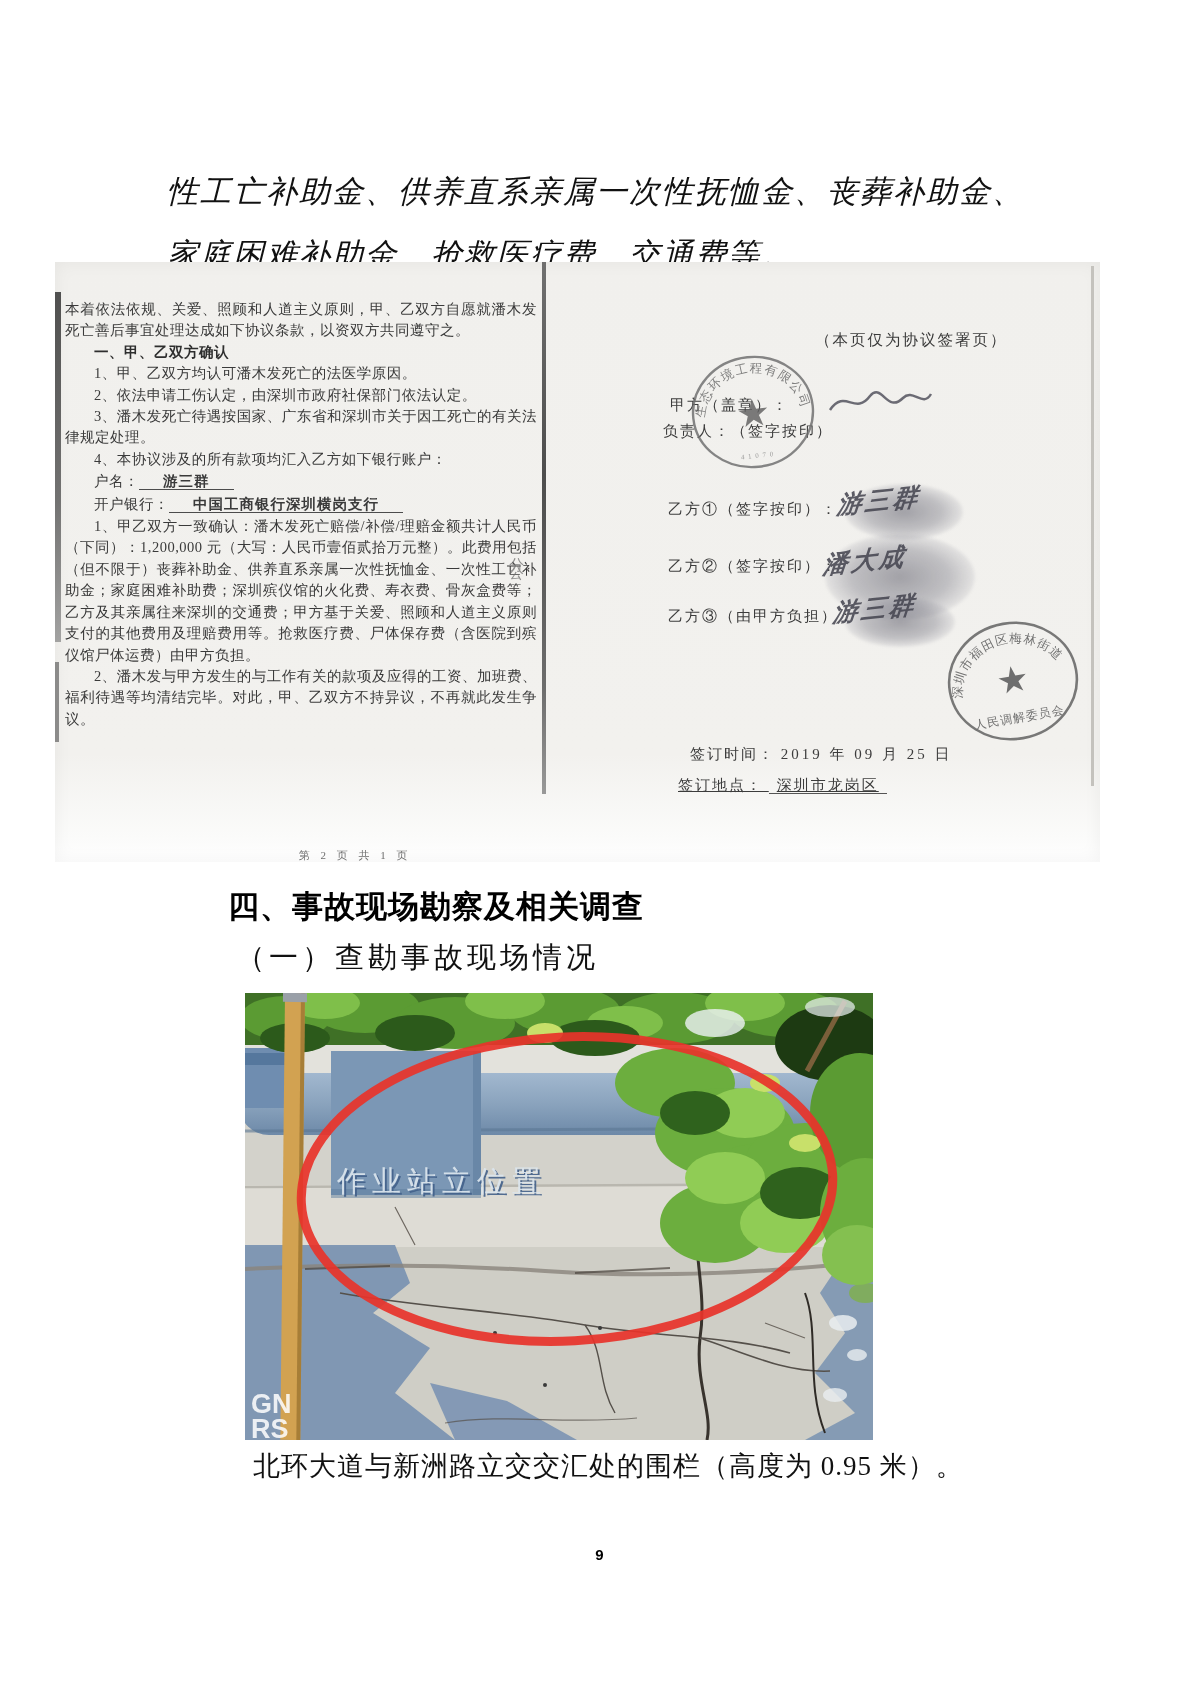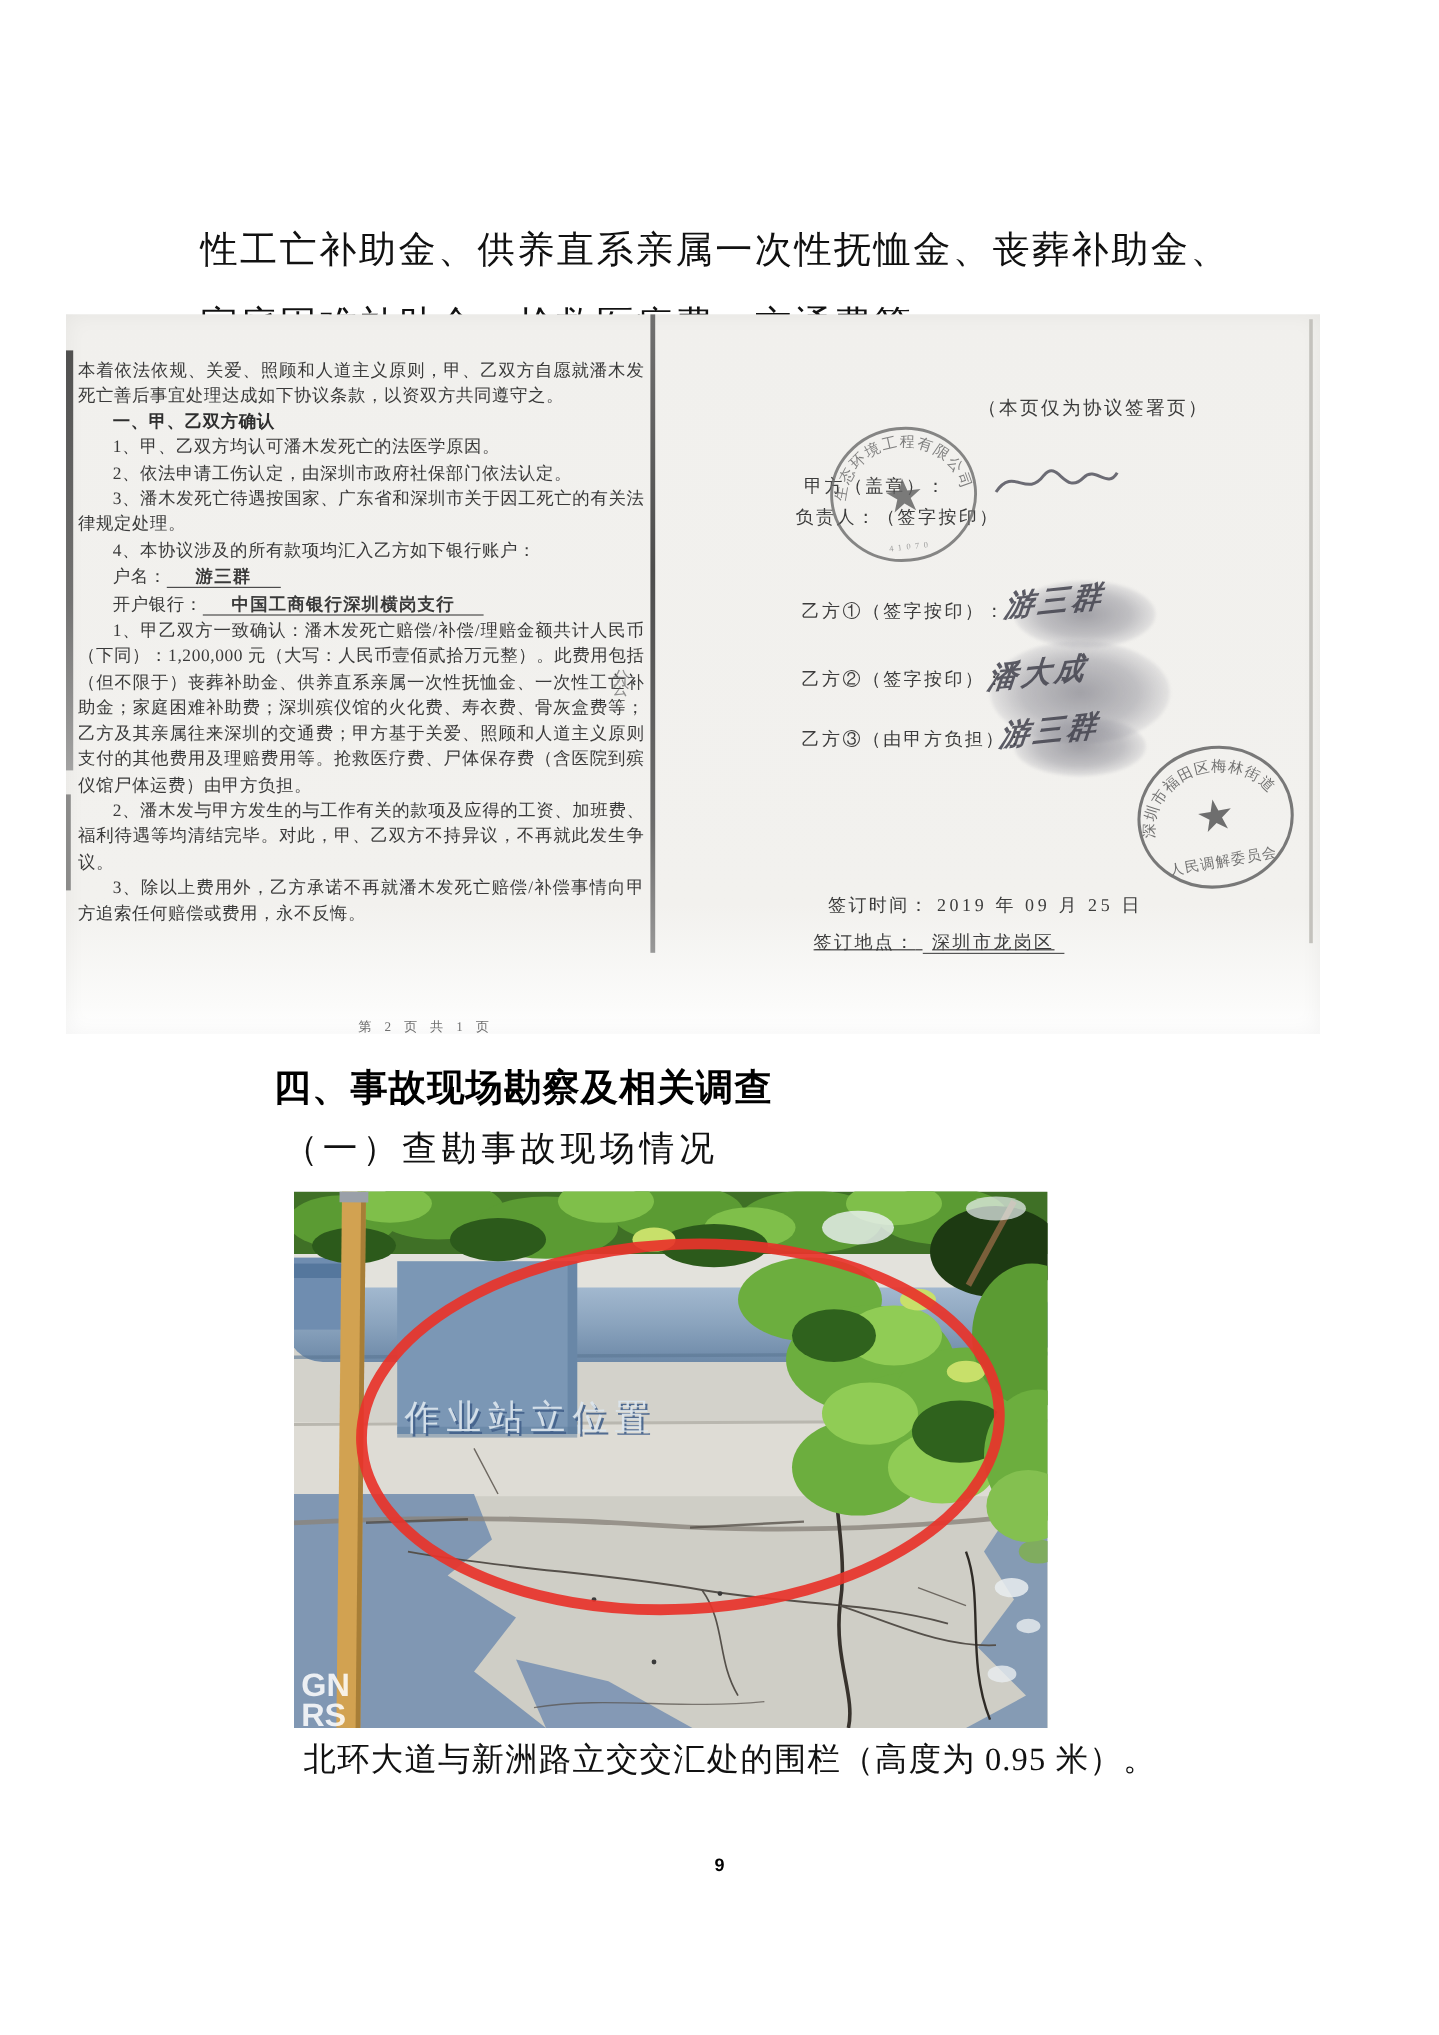--- a/index.html
+++ b/index.html
@@ -1,21 +1,21 @@
 <!DOCTYPE html>
 <html><head>
 <meta charset="utf-8">
 <style>
   html,body{margin:0;padding:0;}
   body{width:1199px;height:1696px;background:#ffffff;position:relative;overflow:hidden;
        font-family:"Liberation Serif","DejaVu Serif",serif;color:#1a1a1a;}
   .abs{position:absolute;}
 
   
-  .intro{left:167px;top:176px;font-size:31px;letter-spacing:2px;line-height:63px;color:#111;}
+  .intro{left:167px;top:160px;font-size:31px;letter-spacing:2px;line-height:63px;color:#111;font-style:italic;}
 
   
   .scan{left:55px;top:262px;width:1045px;height:600px;
         background:linear-gradient(180deg,#f1f0ed 0%,#f2f1ee 82%,#fbfbfa 96%,#ffffff 100%);
         box-shadow:inset 0 0 18px rgba(0,0,0,0.05);}
   .scan-left-edge{left:0;top:30px;width:6px;height:350px;
         background:linear-gradient(180deg,#1c1c1c,#4a4a4a 60%,#8a8a8a);opacity:.75;}
   .scan-left-edge2{left:0;top:400px;width:4px;height:80px;background:#3c3c3c;opacity:.55;}
   .divider{left:487px;top:0;width:4px;height:532px;
         background:linear-gradient(180deg,#5a5a5a,#303030 40%,#555 80%,#888);opacity:.85;}
@@ -70,21 +70,20 @@
       <div class="p">本着依法依规、关爱、照顾和人道主义原则，甲、乙双方自愿就潘木发死亡善后事宜处理达成如下协议条款，以资双方共同遵守之。</div>
       <div class="h">一、甲、乙双方确认</div>
       <div class="p2">1、甲、乙双方均认可潘木发死亡的法医学原因。</div>
       <div class="p2">2、依法申请工伤认定，由深圳市政府社保部门依法认定。</div>
       <div class="p2">3、潘木发死亡待遇按国家、广东省和深圳市关于因工死亡的有关法律规定处理。</div>
       <div class="p2">4、本协议涉及的所有款项均汇入乙方如下银行账户：</div>
       <div class="field"><span>户名：</span><span class="uv">游三群</span></div>
       <div class="field"><span>开户银行：</span><span class="uv">中国工商银行深圳横岗支行</span></div>
       <div class="p2">1、甲乙双方一致确认：潘木发死亡赔偿/补偿/理赔金额共计人民币（下同）：1,200,000 元（大写：人民币壹佰贰拾万元整）。此费用包括（但不限于）丧葬补助金、供养直系亲属一次性抚恤金、一次性工亡补助金；家庭困难补助费；深圳殡仪馆的火化费、寿衣费、骨灰盒费等；乙方及其亲属往来深圳的交通费；甲方基于关爱、照顾和人道主义原则支付的其他费用及理赔费用等。抢救医疗费、尸体保存费（含医院到殡仪馆尸体运费）由甲方负担。</div>
       <div class="p2">2、潘木发与甲方发生的与工作有关的款项及应得的工资、加班费、福利待遇等均清结完毕。对此，甲、乙双方不持异议，不再就此发生争议。</div>
-      <div class="p2">3、除以上费用外，乙方承诺不再就潘木发死亡赔偿/补偿事情向甲方追索任何赔偿或费用，永不反悔。</div>
     </div>
   <div class="abs lp-footer">第 2 页 共 1 页</div>
   <div class="abs edge-stamp">分公</div>
 
   <div class="abs note rp-label">（本页仅为协议签署页）</div>
 
   <div class="abs rp-label" style="left:615px;top:134px;">甲方（盖章）：</div>
   <svg class="abs" style="left:770px;top:118px;" width="110" height="42">
     <path d="M5 30 C20 8 30 36 45 16 C57 2 62 34 78 18 C88 8 98 28 106 14" fill="none" stroke="#4a4a55" stroke-width="2.5" opacity="0.8"></path>
   </svg>

